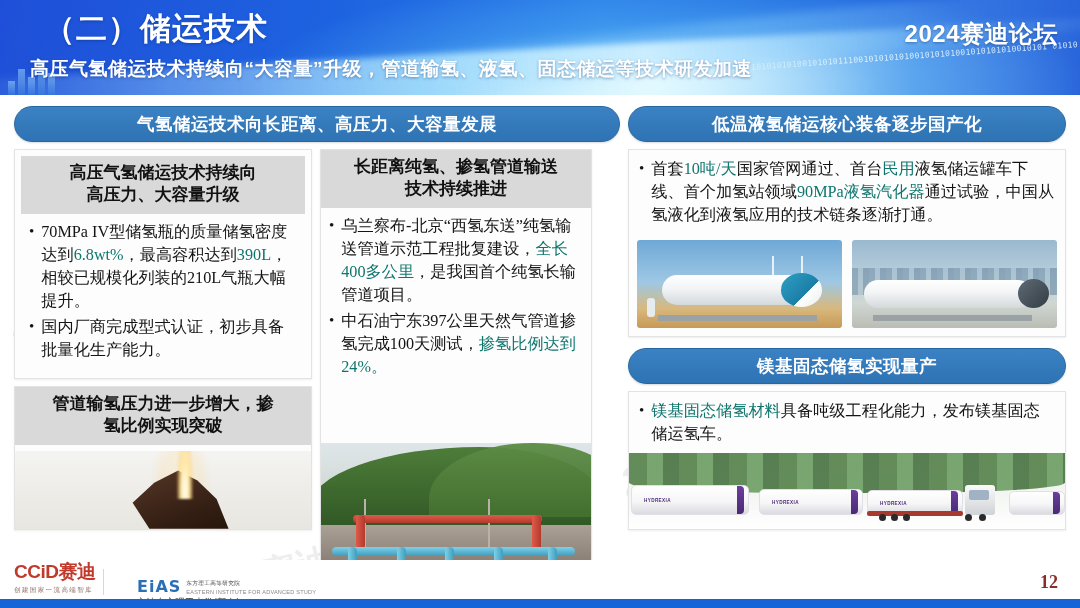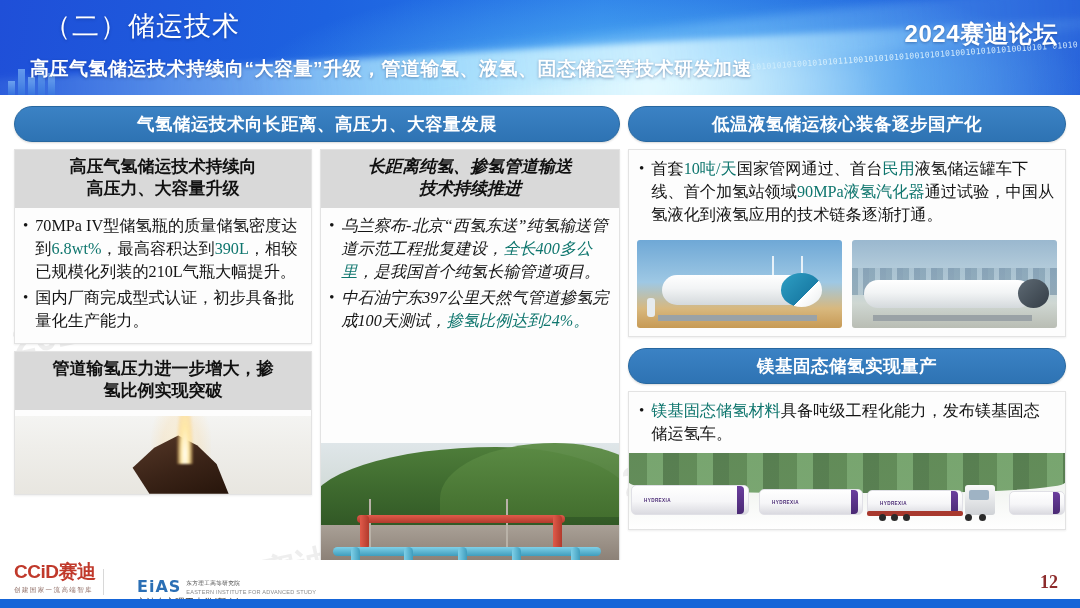--- a/index.html
+++ b/index.html
@@ -39,21 +39,21 @@
     -webkit-mask-image: linear-gradient(90deg, rgba(0,0,0,0) 0%, #000 45%, #000 100%);
             mask-image: linear-gradient(90deg, rgba(0,0,0,0) 0%, #000 45%, #000 100%);
   }
   .bars-left {
     position: absolute; left: 8px; bottom: 0; width: 60px; height: 48px;
     display: flex; align-items: flex-end; gap: 3px; opacity: 0.55;
   }
   .bars-left i { display:block; width: 7px; background: linear-gradient(180deg, #9fd6ff, #3a7fe0); }
   .slide-title {
     position: absolute; left: 44px; top: 8px;
-    font-size: 27px; font-weight: normal; color: #ffffff; letter-spacing: 1px;
+    font-size: 31px; font-weight: bold; color: #ffffff; letter-spacing: 1px;
     text-shadow: 0 1px 3px rgba(0,30,90,0.35);
   }
   .slide-subtitle {
     position: absolute; left: 30px; top: 56px; width: 870px;
     font-size: 19px; font-weight: bold; color: #ffffff; letter-spacing: 0.5px;
     text-shadow: 0 1px 3px rgba(0,30,90,0.4);
   }
   .brand-mark {
     position: absolute; right: 22px; top: 18px;
     font-size: 24px; font-weight: bold; color: #ffffff; letter-spacing: 0.5px;
@@ -98,23 +98,23 @@
     font-family: "Liberation Serif", "DejaVu Serif", serif;
     font-size: 16.2px; line-height: 1.42; color: #141414;
   }
   .bullet { display: flex; gap: 7px; margin-bottom: 3px; }
   .bullet .dot { flex: 0 0 auto; line-height: 1.35; font-size: 15px; }
   .red { color: #0f766e; }
 
   
   .two-up { display: flex; gap: 8px; margin-top: 7px; }
   .sub-col-a { width: 298px; }
-  .sub-col-b { width: 300px; font-style: italic; }
-
-  .panelA1 { padding: 0; }
+  .sub-col-b { width: 272px; }
+
+  .panelA1 { padding: 6px; }
   .panelA1 .txt { padding: 7px 8px 7px 8px; }
   .panelA2 { margin-top: 7px; }
   .panelA2 .txt { padding: 7px 8px 5px 8px; }
   .panelB  { height: 443px; }
   .panelB .txt { padding: 7px 8px 4px 8px; }
 
   
   .img { position: relative; overflow: hidden; }
 
   

